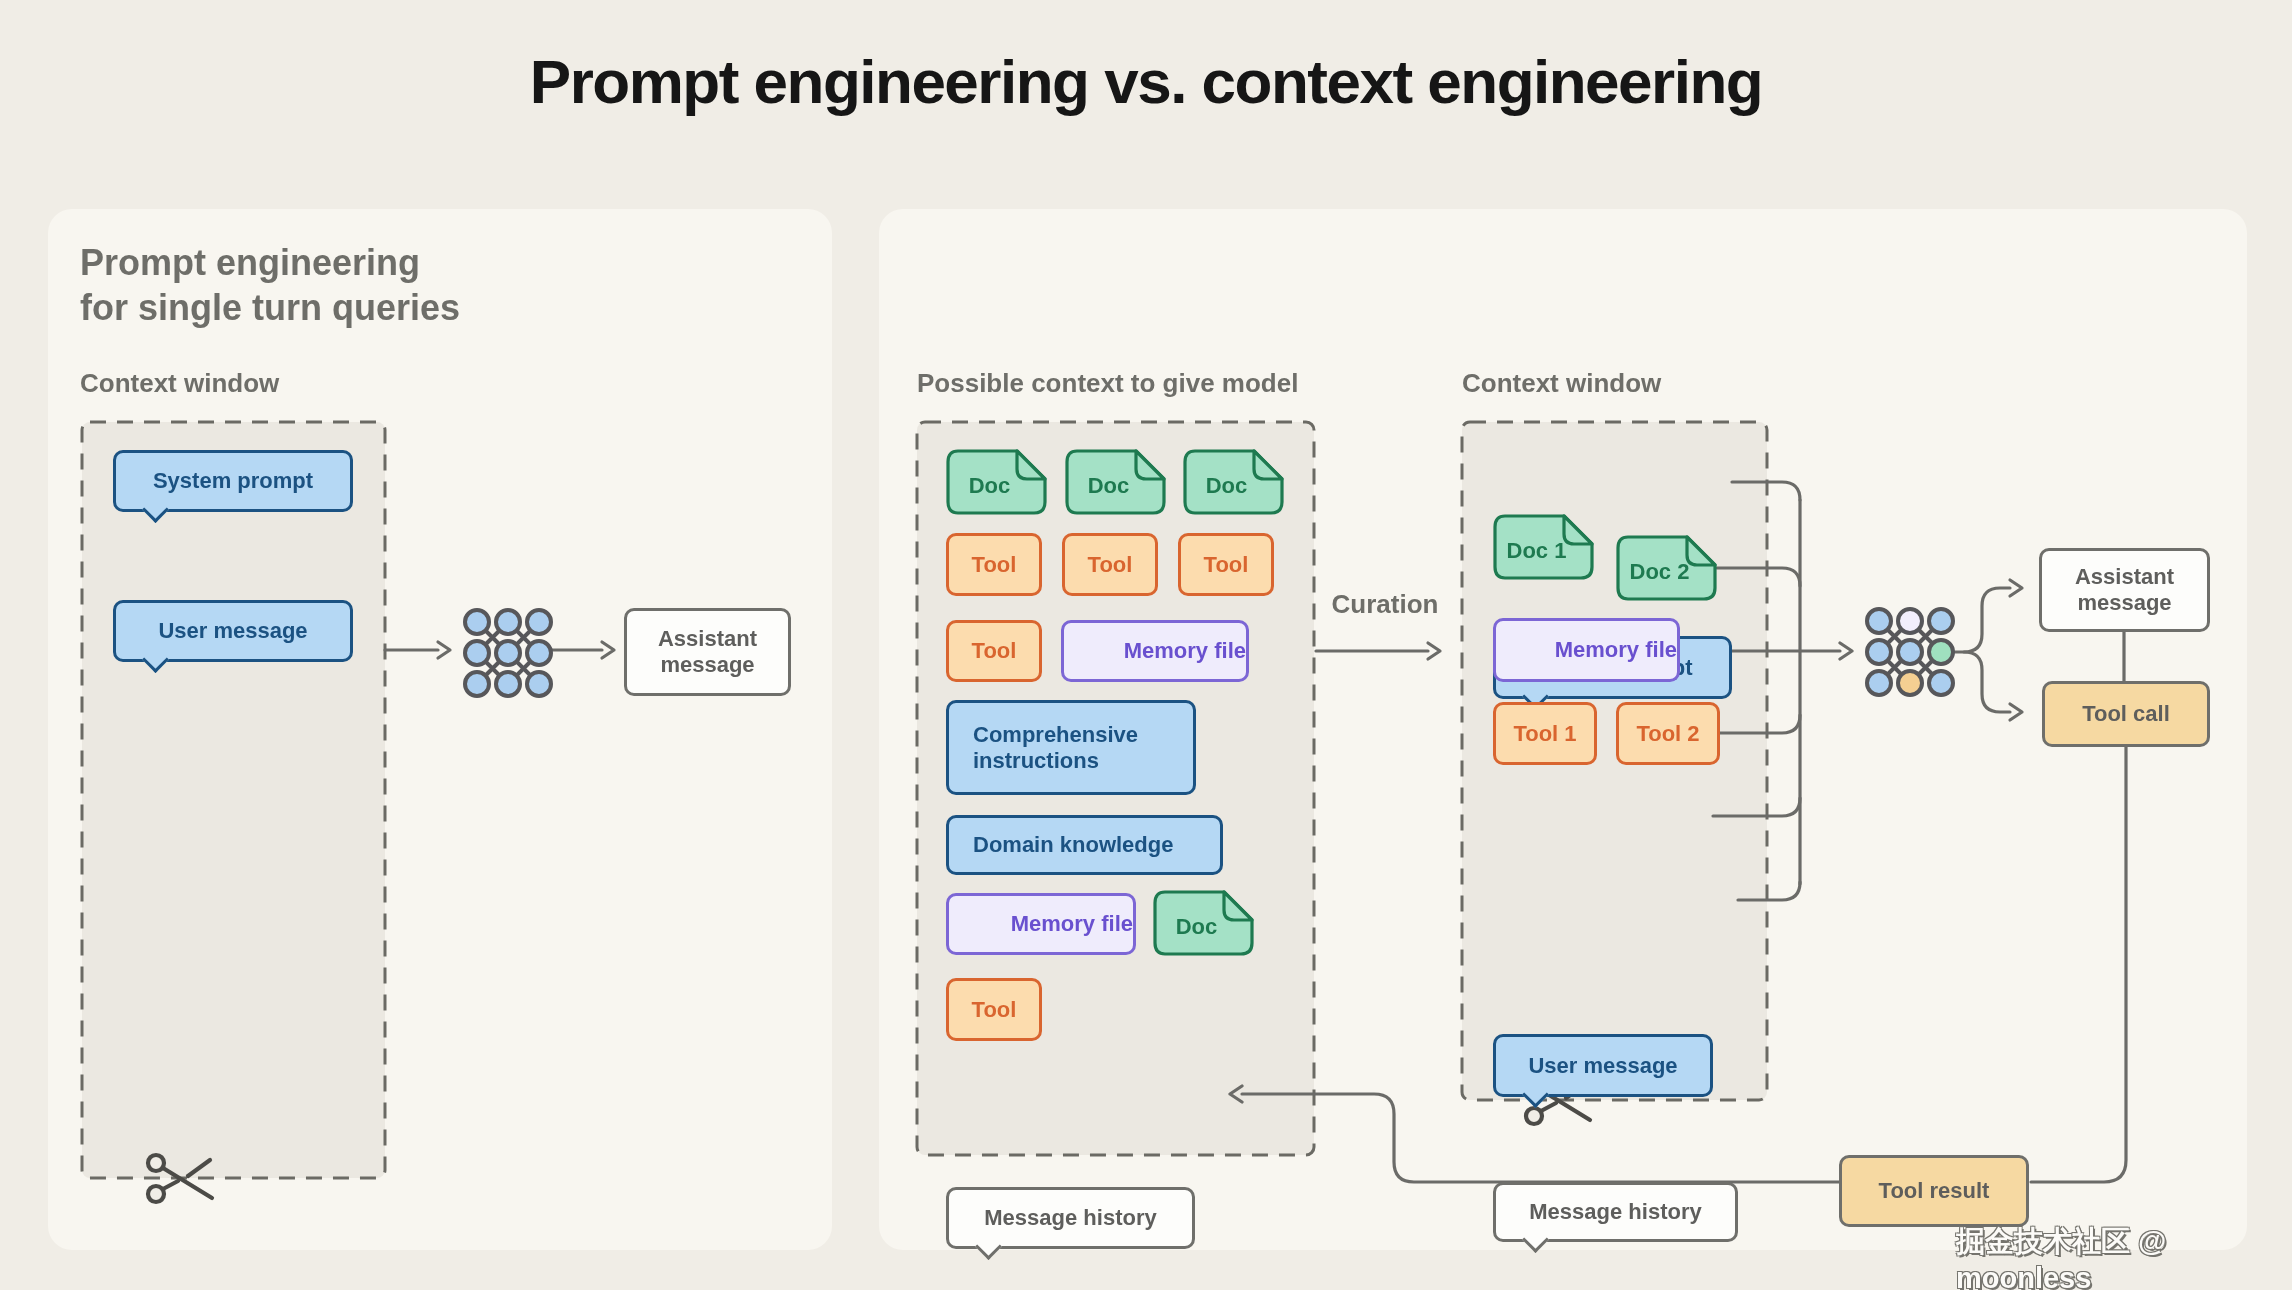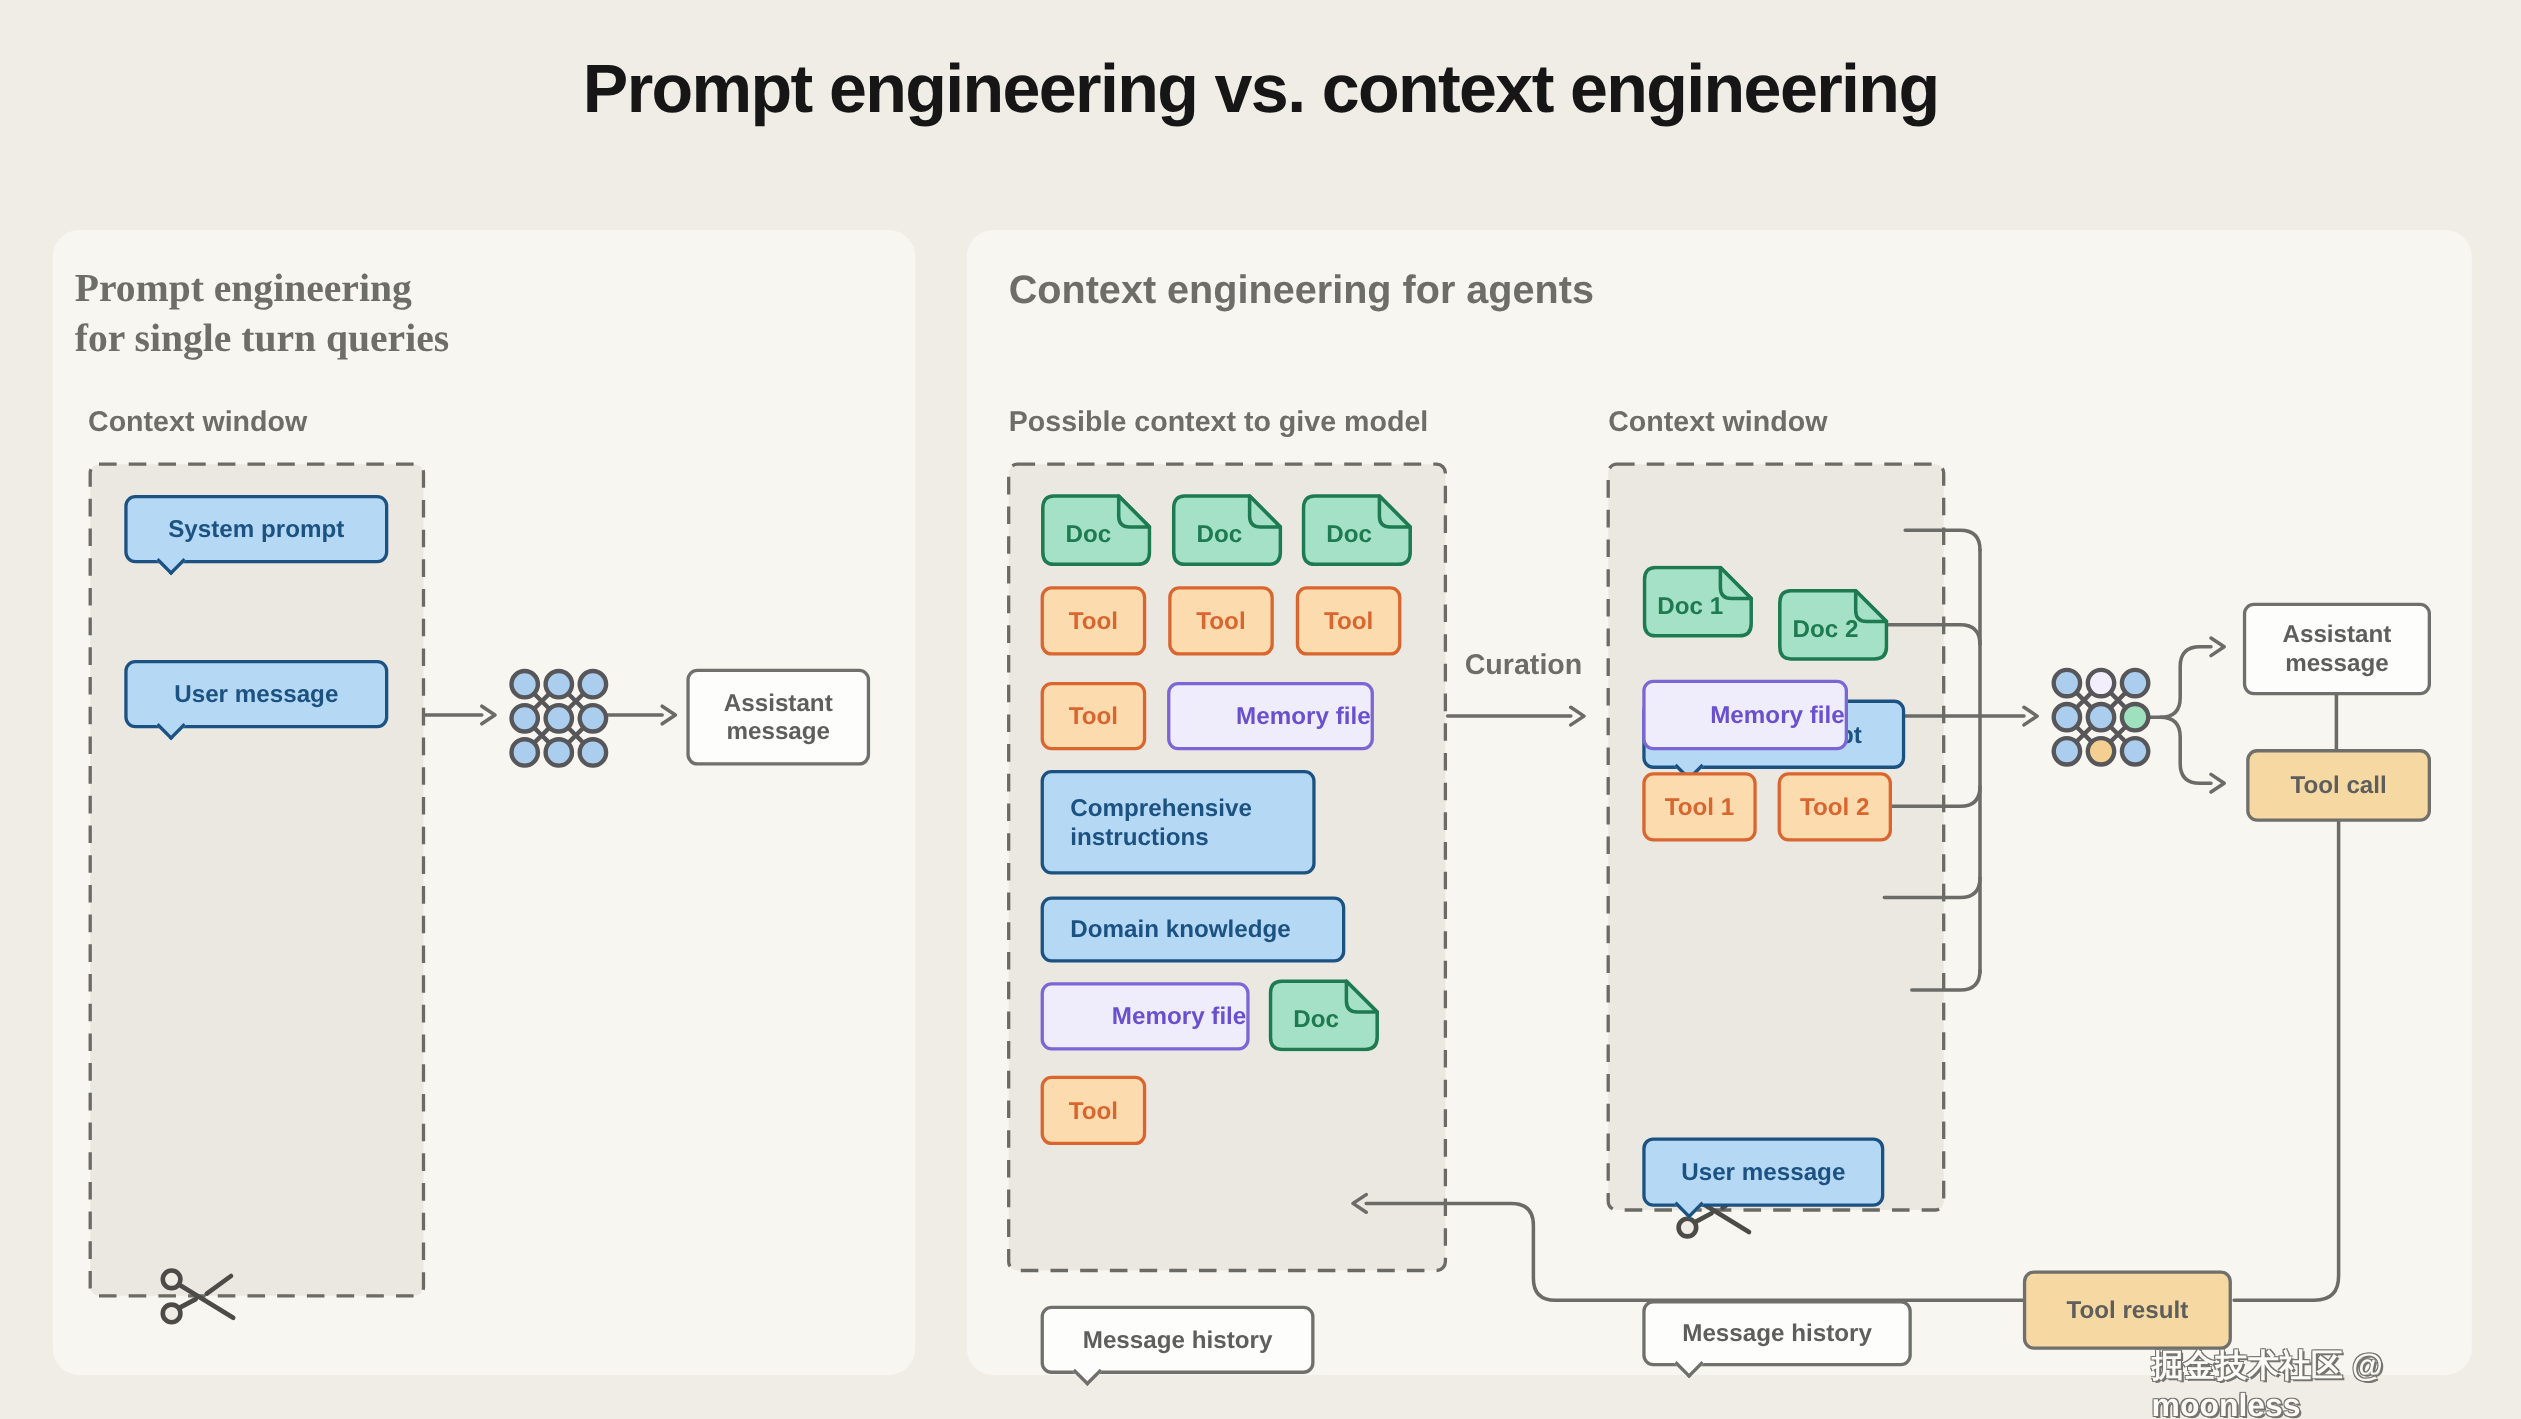--- a/index.html
+++ b/index.html
@@ -127,37 +127,36 @@
     </g>
     <g transform="translate(1524,1074)">
       <line class="scissor" x1="17" y1="16" x2="66" y2="46"></line>
       <line class="scissor" x1="17" y1="37" x2="32" y2="29"></line>
       <line class="scissor" x1="42" y1="24" x2="64" y2="8"></line>
       <circle class="scissor-handle" cx="10" cy="11" r="8"></circle>
       <circle class="scissor-handle" cx="10" cy="42" r="8"></circle>
     </g>
   </svg>
 
-  <div class="heading" style="left:68px;top:240px;font-family:Liberation Serif, serif;">
+  <div class="heading" style="left:80px;top:240px;">
     <div>Prompt engineering</div>
     <div>for single turn queries</div>
   </div>
   <div class="sublabel" style="left:80px;top:368px;">Context window</div>
 
   <div class="item blue bubble" style="left:113px;top:450px;width:240px;height:62px;">
       <span>System prompt</span>
     </div>
   <div class="item blue bubble" style="left:113px;top:538px;width:240px;height:62px;">
       <span>User message</span>
     </div>
   <div class="item whitebox" style="left:624px;top:608px;width:167px;height:88px;padding:0 14px;">
       <span>Assistant message</span>
     </div>
 
-  <div class="heading" style="left:917px;top:240px;">Context engineering for agents</div>
   <div class="sublabel" style="left:917px;top:368px;">Possible context to give model</div>
   <div class="sublabel" style="left:1462px;top:368px;">Context window</div>
   <div class="curation" style="left:1300px;top:589px;width:170px;">Curation</div>
 
   <div class="doc" style="left:946px;top:449px;">
     <svg viewBox="0 0 101 66" width="101" height="66">
         <path class="doc-body" d="M12 2 H71 L99 30 V53 Q99 64 88 64 H12 Q2 64 2 53 V13 Q2 2 12 2 Z"></path>
         <path class="doc-fold" d="M71 2 V20 Q71 30 81 30 H99 Z"></path>
       </svg>
     <span class="doc-label">Doc</span>

